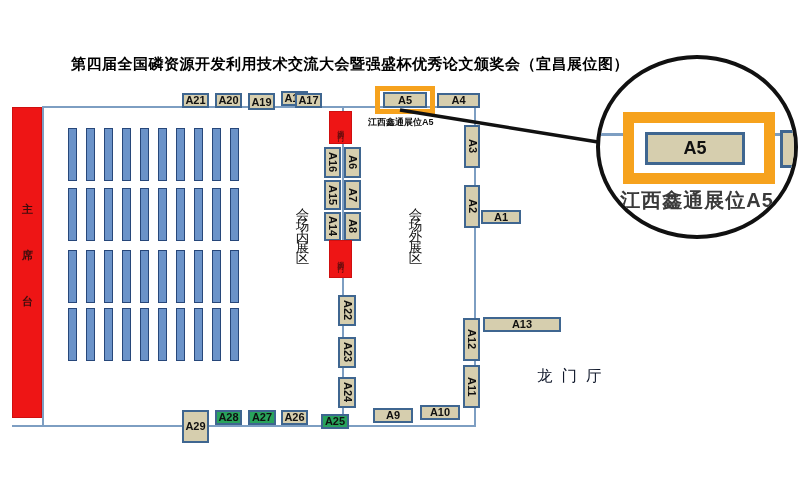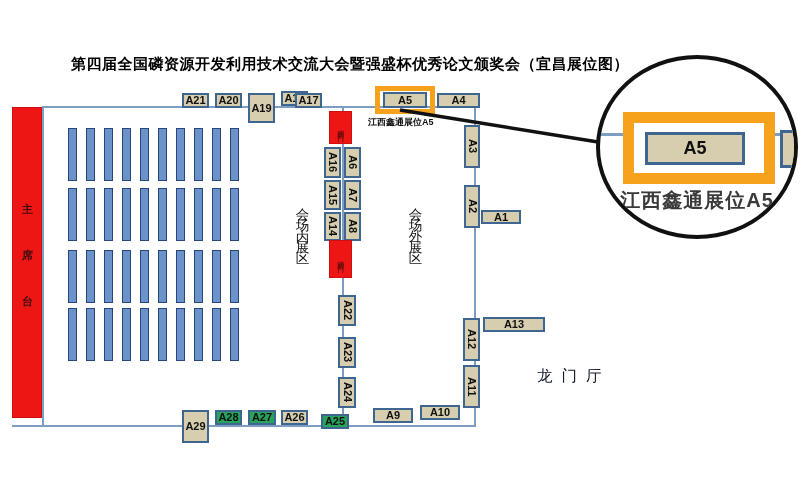--- a/index.html
+++ b/index.html
@@ -76,21 +76,21 @@
     <span>主席台</span>
   </div>
 
   <div id="floor">
       <div class="booth h" style="left: 182px; top: 93px; width: 27px; height: 15px;">
         <span class="blabel">A21</span>
       </div>
       <div class="booth h" style="left: 215px; top: 93px; width: 27px; height: 15px;">
         <span class="blabel">A20</span>
       </div>
-      <div class="booth h" style="left: 248px; top: 93px; width: 27px; height: 30px;">
+      <div class="booth h" style="left: 248px; top: 93px; width: 27px; height: 17px; align-items: flex-end;">
         <span class="blabel">A19</span>
       </div>
       <div class="booth h" style="left: 281px; top: 91px; width: 27px; height: 15px;">
         <span class="blabel">A18</span>
       </div>
       <div class="booth h" style="left: 295px; top: 93px; width: 27px; height: 15px;">
         <span class="blabel">A17</span>
       </div>
       <div class="booth h" style="left: 383px; top: 92px; width: 44px; height: 16px;">
         <span class="blabel">A5</span>
@@ -128,21 +128,21 @@
       </div>
       <div class="booth v" style="left: 464px; top: 125px; width: 16px; height: 43px;">
         <span class="blabel">A3</span>
       </div>
       <div class="booth v" style="left: 464px; top: 185px; width: 16px; height: 43px;">
         <span class="blabel">A2</span>
       </div>
       <div class="booth h" style="left: 481px; top: 210px; width: 40px; height: 14px;">
         <span class="blabel">A1</span>
       </div>
-      <div class="booth h" style="left: 483px; top: 317px; width: 62px; height: 15px;">
+      <div class="booth h" style="left: 483px; top: 317px; width: 78px; height: 15px;">
         <span class="blabel">A13</span>
       </div>
       <div class="booth v" style="left: 463px; top: 318px; width: 17px; height: 43px;">
         <span class="blabel">A12</span>
       </div>
       <div class="booth v" style="left: 463px; top: 365px; width: 17px; height: 43px;">
         <span class="blabel">A11</span>
       </div>
       <div class="booth h" style="left: 182px; top: 410px; width: 27px; height: 33px;">
         <span class="blabel">A29</span>

